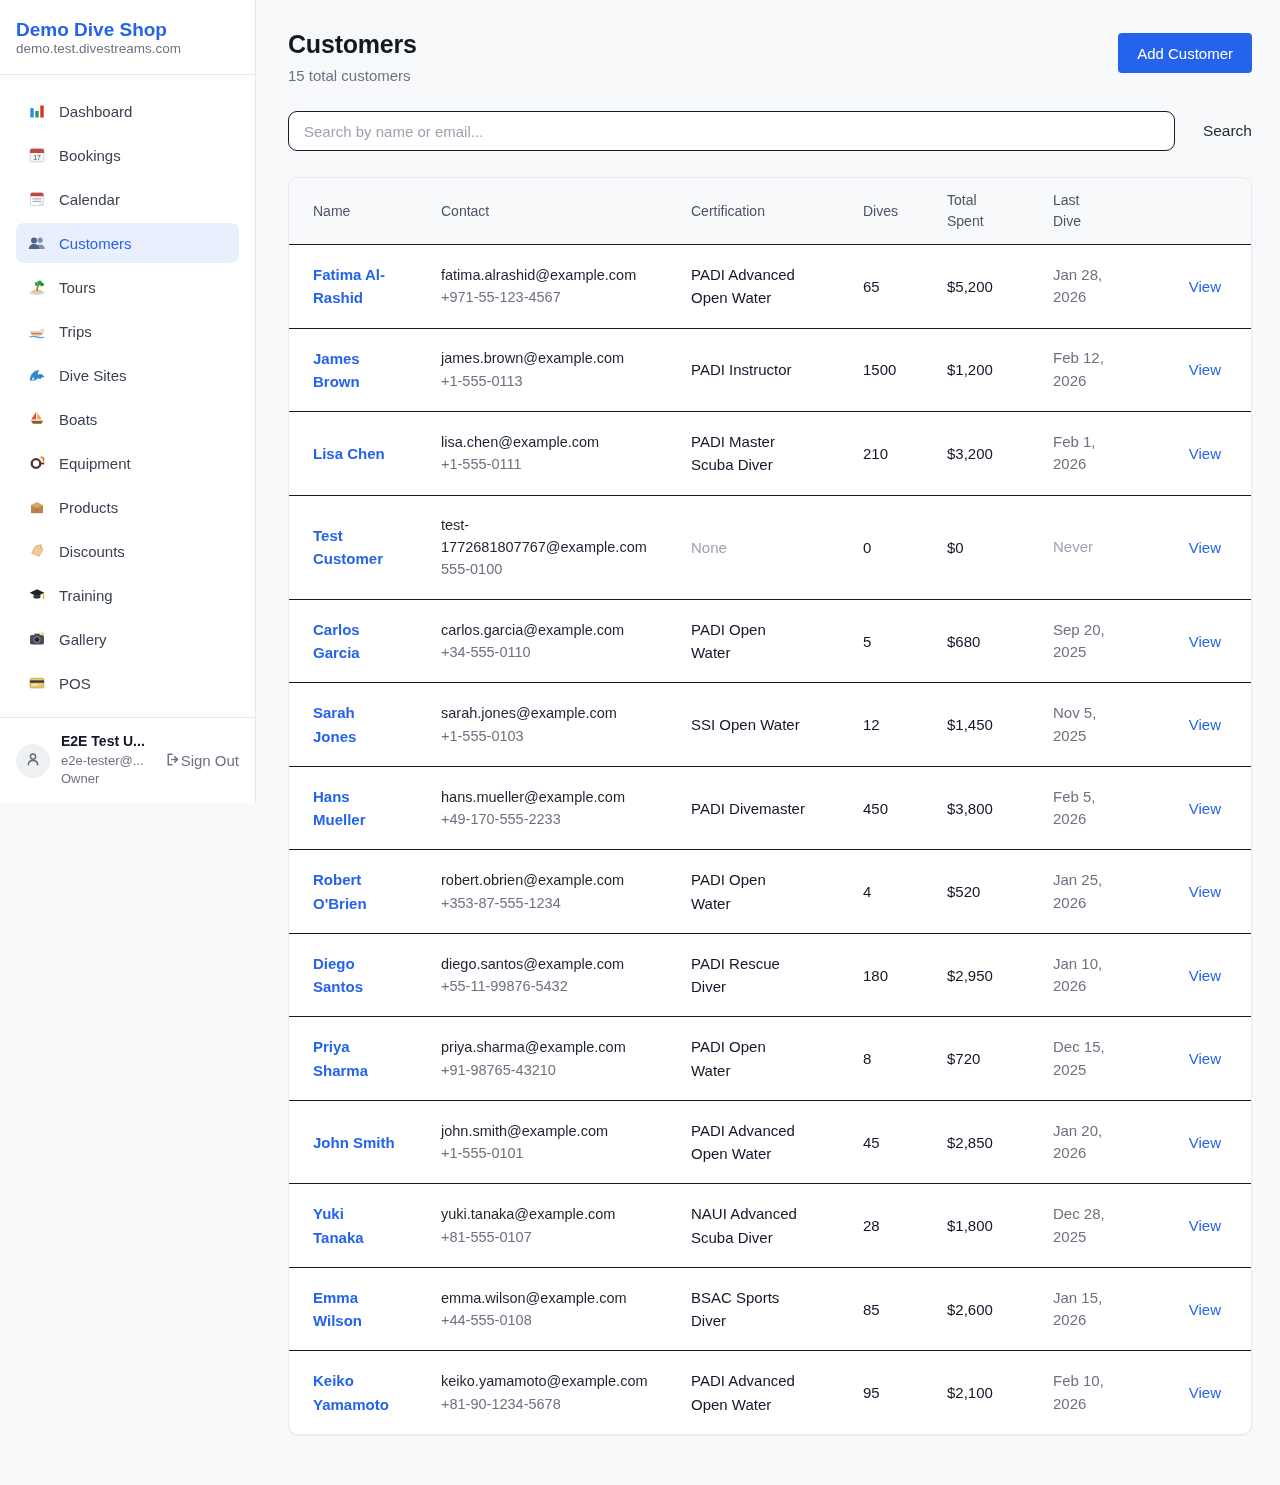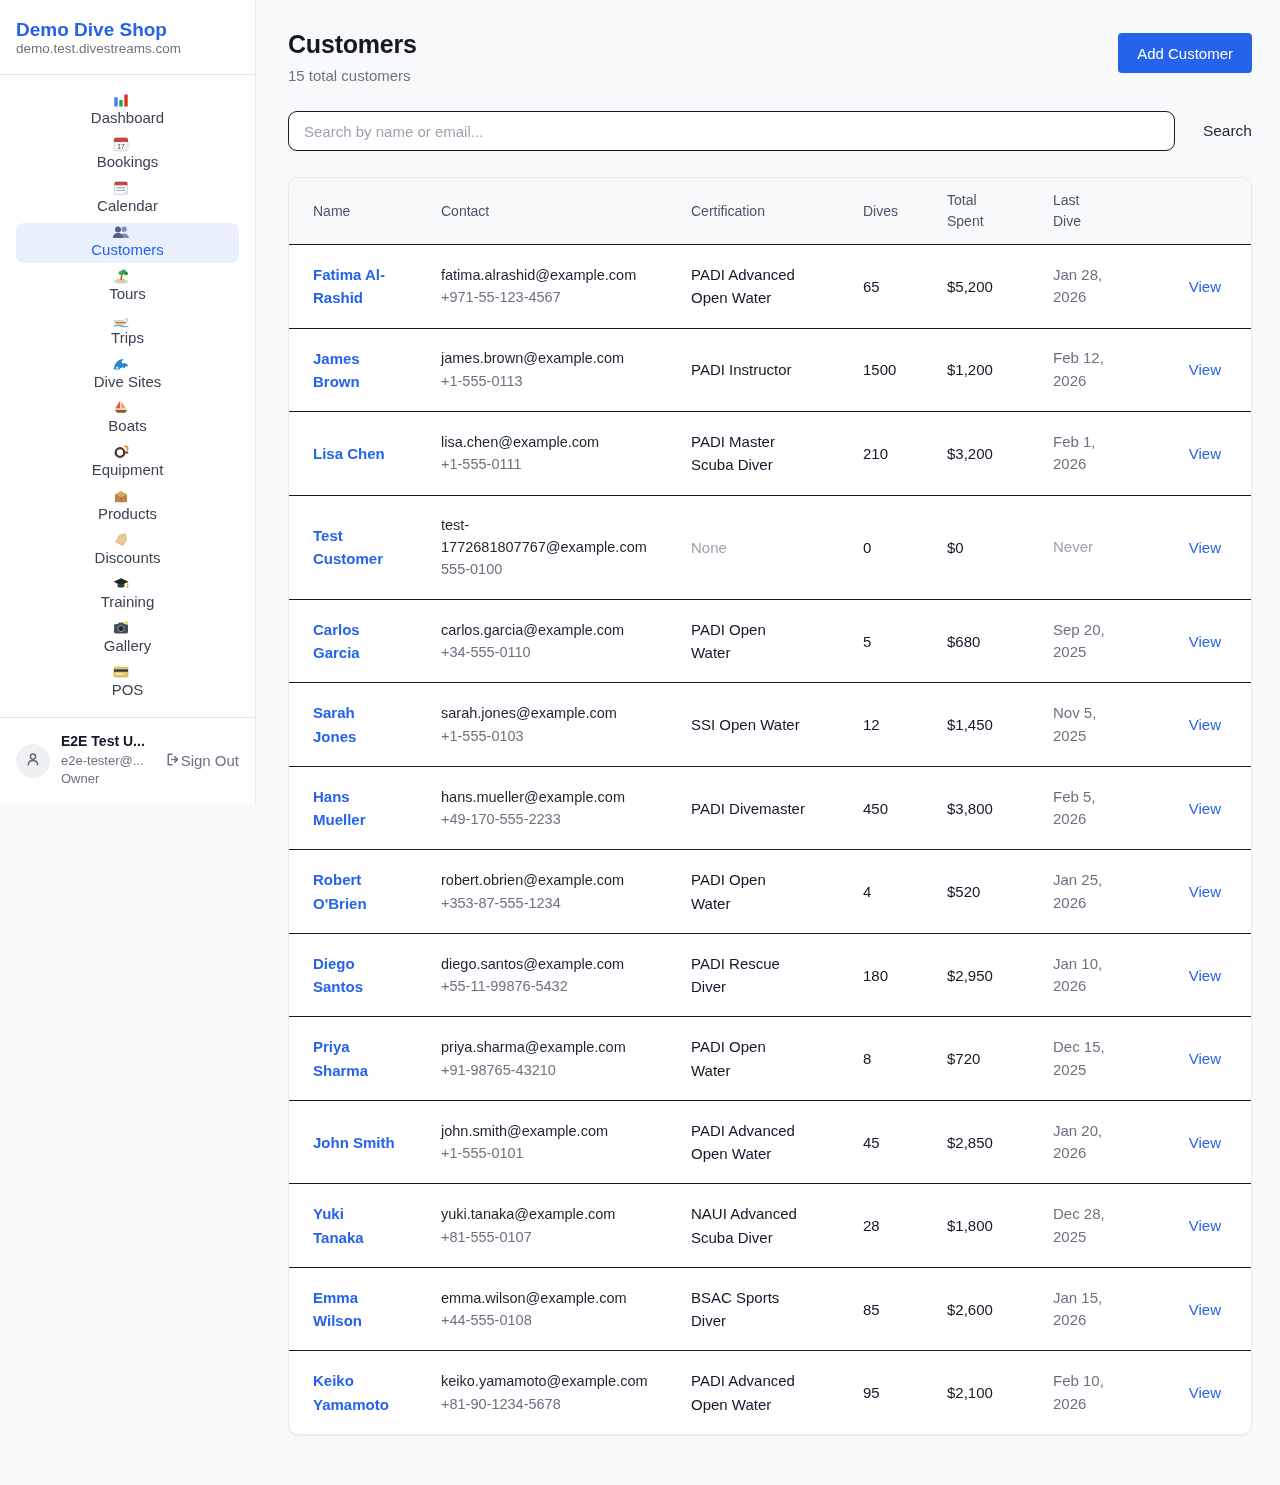--- a/index.html
+++ b/index.html
@@ -21,21 +21,21 @@
     align-self: flex-start;
   }
   .sidebar-header { padding: 19px 16px 18px; border-bottom: 1px solid #e7e9ee; }
   .shop-title { color: #2563eb; font-size: 19px; font-weight: 700; }
   .shop-domain { color: #6b7280; font-size: 13.5px; }
   .nav { padding: 16px 0 10px; }
   .nav-item {
     display: flex; align-items: center;
     height: 40px; margin: 0 16px 4px; padding: 0 12px;
     border-radius: 8px; cursor: pointer;
-    color: #3a4352; font-size: 15px; text-decoration: none; flex-direction: column;
+    color: #3a4352; font-size: 15px; text-decoration: none;
   }
   .nav-item .icon { width: 18px; height: 18px; margin-right: 13px; flex: 0 0 18px; display: inline-flex; }
   .nav-item.active { background: #e9effd; color: #2563eb; font-weight: 500; }
   .sidebar-footer {
     border-top: 1px solid #e7e9ee;
     padding: 15px 16px;
     display: flex; align-items: center; gap: 11px;
   }
   .avatar {
     width: 34px; height: 34px; border-radius: 50%;

